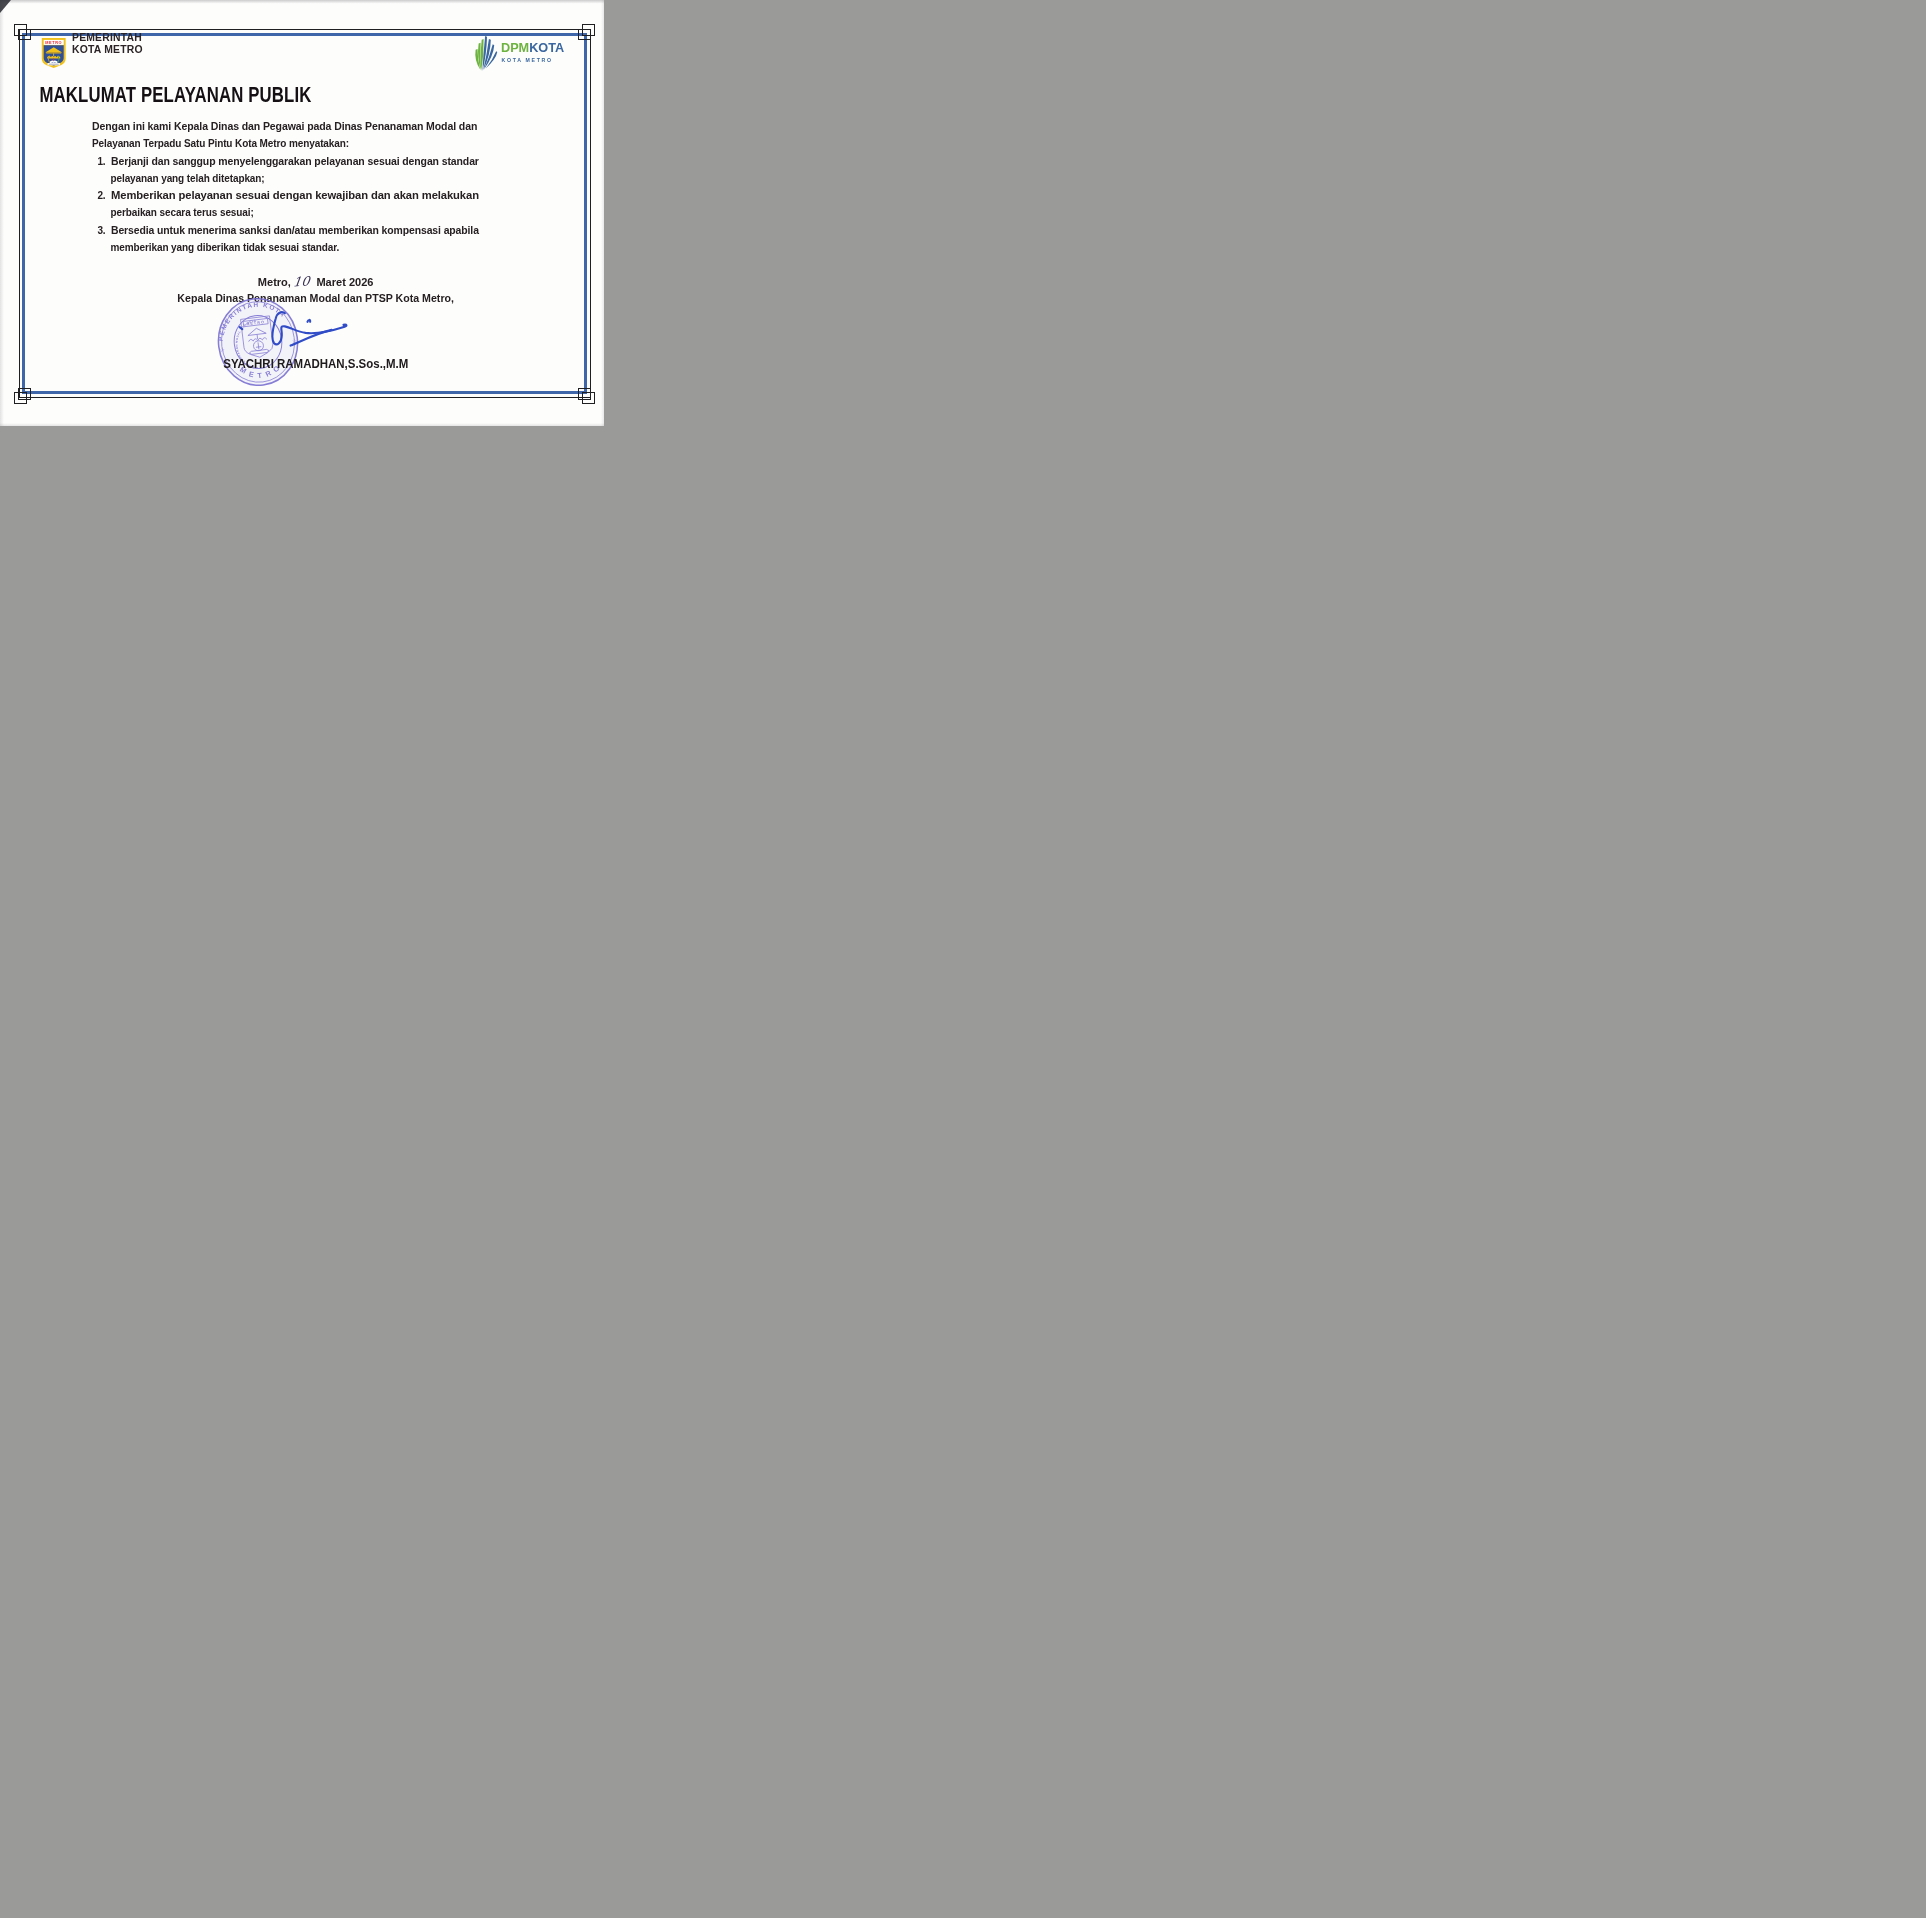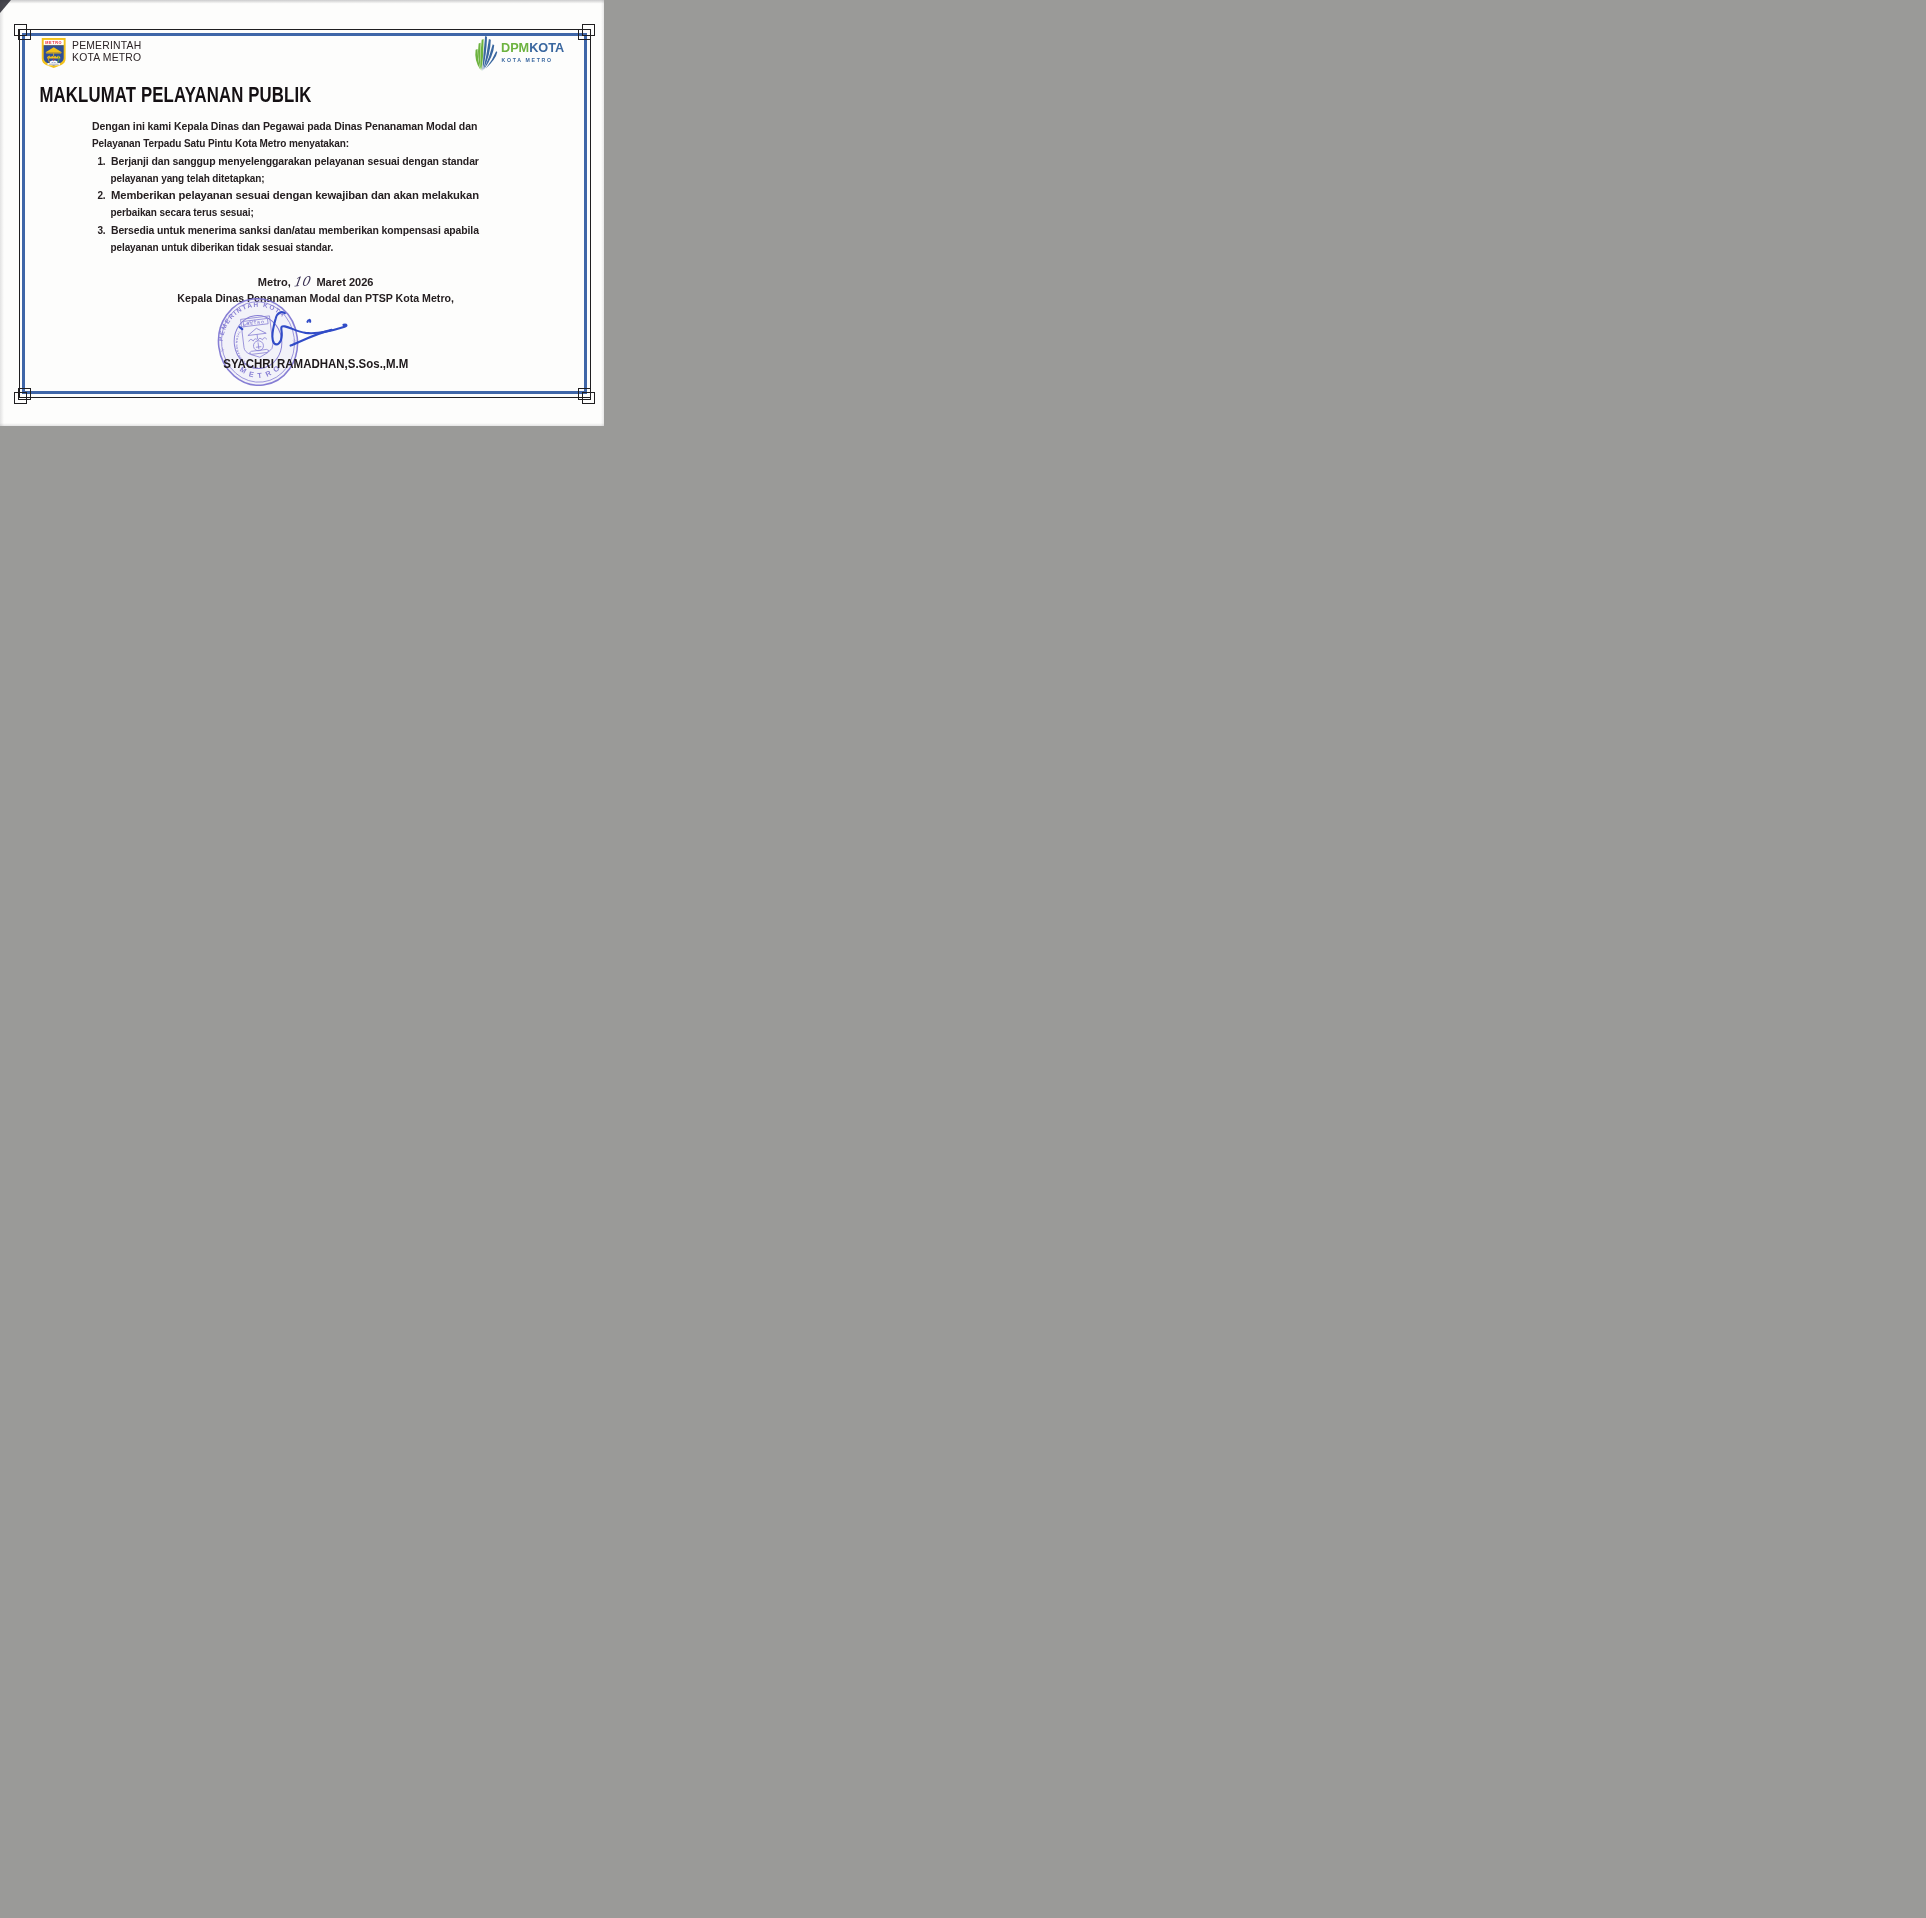--- a/index.html
+++ b/index.html
@@ -18,21 +18,21 @@
     border-top:13px solid rgba(40,40,48,.85);border-right:11.6px solid transparent;}
   
   .frame-black{position:absolute;left:18.5px;top:29px;width:572px;height:369px;
     border:1.2px solid #1f1e20;box-sizing:border-box;}
   .frame-blue{position:absolute;left:22.3px;top:33px;width:565px;height:361px;
     border:3.1px solid #3f66a8;box-sizing:border-box;}
   .knot{position:absolute;width:13px;height:11.6px;border:1.2px solid #1f1e20;
     box-sizing:border-box;background:transparent;}
   
   .crest{position:absolute;left:41px;top:37px;width:25.4px;height:32px;}
-  .agency{position:absolute;left:72px;top:40px;font-weight:400;font-size:10.4px;
+  .agency{position:absolute;left:72px;top:32px;font-weight:700;font-size:10.4px;
     line-height:12px;color:#2b2325;letter-spacing:0.2px;}
   .dpm-logo{position:absolute;left:473px;top:35px;width:96px;height:37px;}
   .dpm-leaves{position:absolute;left:0;top:0.8px;width:25px;height:35px;}
   .dpm-word{position:absolute;left:28px;top:6.2px;font-weight:700;font-size:12.7px;letter-spacing:0;}
   .dpm-word .g{color:#6db33f;} .dpm-word .b{color:#3a679f;}
   .dpm-sub{position:absolute;left:28.5px;top:21.6px;font-weight:700;font-size:5.2px;
     letter-spacing:1.7px;color:#3a679f;}
   
   .title{position:absolute;left:0;top:82px;width:100%;}
   .title span{display:inline-block;font-weight:700;font-size:21.6px;color:#141013;
@@ -130,21 +130,21 @@
       <span class="txt" style="transform-origin: left center; transform: scaleX(1.1245);">Memberikan pelayanan sesuai dengan kewajiban dan akan melakukan</span>
     </div>
     <div class="tline ind">
       <span class="txt" style="transform-origin: left center; transform: scaleX(1);">perbaikan secara terus sesuai;</span>
     </div>
     <div class="tline ind">
       <span class="num">3.</span>
       <span class="txt" style="transform-origin: left center; transform: scaleX(1.043);">Bersedia untuk menerima sanksi dan/atau memberikan kompensasi apabila</span>
     </div>
     <div class="tline ind">
-      <span class="txt" style="transform-origin: left center; transform: scaleX(1);">pelayanan untuk diberikan tidak sesuai standar.</span>
+      <span class="txt" style="transform-origin: left center; transform: scaleX(1);">memberikan yang diberikan tidak sesuai standar.</span>
     </div>
   </div>
 
   <div class="closing">
     <div class="cline">
       <span class="txt" style="transform-origin: center center; transform: scaleX(0.9862);"><span>Metro,</span><span class="hw">10</span><span>Maret 2026</span></span>
     </div>
     <div class="cline">
       <span class="txt" style="transform-origin: center center; transform: scaleX(0.9494);">Kepala Dinas Penanaman Modal dan PTSP Kota Metro,</span>
     </div>

